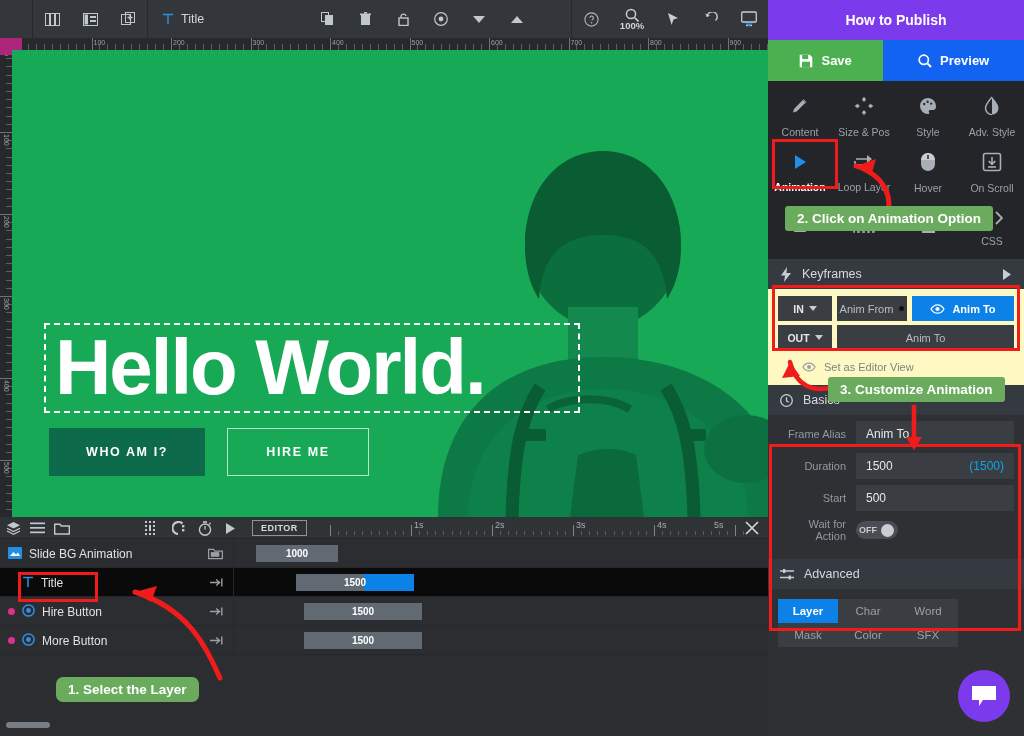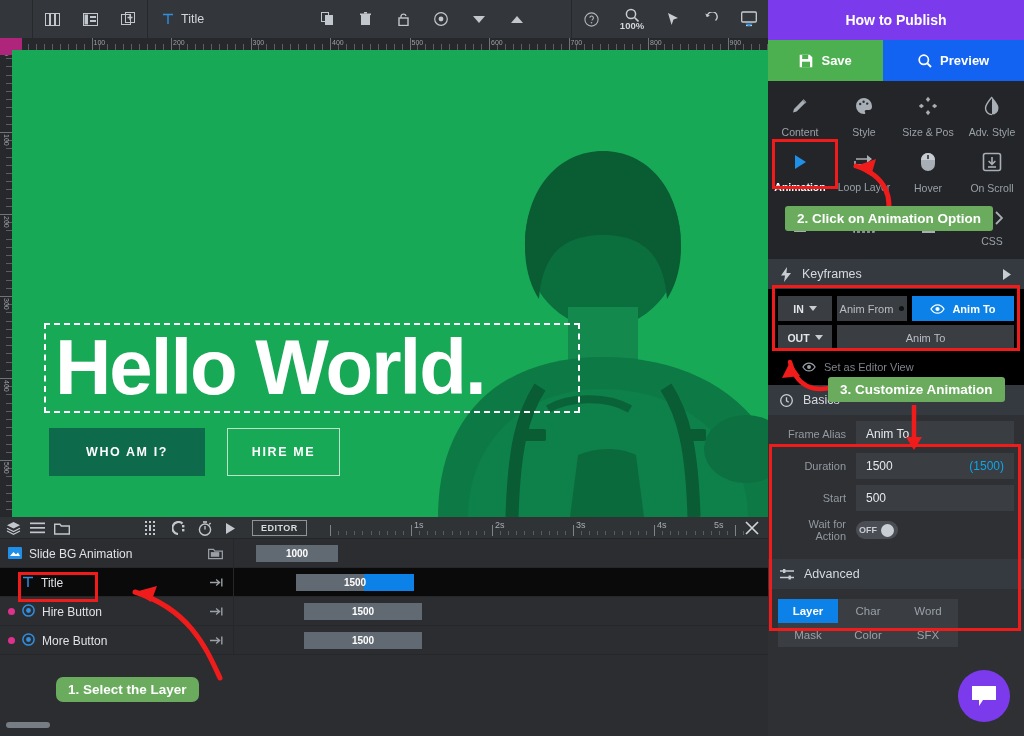--- a/index.html
+++ b/index.html
@@ -41,21 +41,21 @@
   .ruler-origin-v { position:absolute; left:0; top:50px; width:12px; height:5px; background:#b0257c; }
 
   
   .canvas { position:absolute; left:12px; top:50px; width:756px; height:467px;
             background:#18a957; overflow:hidden; }
   .photo { position:absolute; right:-10px; bottom:0; width:350px; height:460px; }
   .slide-btnrow { position:absolute; left:37px; top:378px; display:flex; gap:22px; }
   .btn-solid { width:156px; height:48px; background:#0d6b4c; display:flex; align-items:center;
                justify-content:center; color:#fff; font-size:12.5px; font-weight:bold;
                letter-spacing:1.6px; cursor:pointer; }
-  .btn-outline { width:113px; height:48px; border:1px solid rgba(255,255,255,.7);
+  .btn-outline { width:142px; height:48px; border:1px solid rgba(255,255,255,.7);
                  display:flex; align-items:center; justify-content:center; color:#fff;
                  font-size:12.5px; font-weight:bold; letter-spacing:1.6px; cursor:pointer; }
   .title-sel { position:absolute; left:33px; top:274px; width:534px; height:88px;
                outline:2px dashed #ffffff; outline-offset:-1px; }
   .title-sel .htext { position:absolute; left:10px; top:-2px; color:#fff; font-weight:bold;
                       font-size:78px; line-height:90px; letter-spacing:-2px;
                       font-family:"Liberation Sans", sans-serif; white-space:nowrap; }
 
   
   .timeline { position:absolute; left:0; top:517px; width:768px; height:219px; background:#2b2d30; }
@@ -103,21 +103,21 @@
   .rp-grow { display:flex; }
   .rp-cell { flex:1; height:56px; display:flex; flex-direction:column; align-items:center;
              justify-content:center; gap:6px; cursor:pointer; }
   .rp-cell .lab { color:#9ba1a8; font-size:10.5px; }
   .rp-cell.active .lab { color:#fff; font-weight:bold; }
 
   .rp-sec { height:30px; display:flex; align-items:center; gap:10px; padding-left:12px;
             background:#353940; color:#d6dade; font-size:12.5px; cursor:pointer; }
   .rp-sec .arrow { margin-left:auto; margin-right:12px; }
 
-  .kf-box { background:#000000; padding:7px 10px 9px; }
+  .kf-box { background:#fef9c3; padding:7px 10px 9px; }
   .kf-row { display:flex; gap:5px; margin-bottom:4px; }
   .kf-dd { width:54px; height:25px; background:#3a3d42; color:#e3e6ea; font-size:10.5px;
            font-weight:bold; display:flex; align-items:center; justify-content:center; gap:5px;
            cursor:pointer; }
   .kf-from { flex:1; height:25px; background:#3a3d42; color:#b9bec4; font-size:11px;
              display:flex; align-items:center; justify-content:center; gap:6px; cursor:pointer; }
   .kf-to { width:102px; height:25px; background:#0c82e8; color:#fff; font-size:11px; font-weight:bold;
            display:flex; align-items:center; justify-content:center; gap:7px; cursor:pointer; }
   .kf-out { flex:1; height:25px; background:#3a3d42; color:#b9bec4; font-size:11px;
             display:flex; align-items:center; justify-content:center; cursor:pointer; }
@@ -703,37 +703,37 @@
         <div class="rp-grow">
           <div class="rp-cell">
             <span><svg width="20" height="20" viewBox="0 0 20 20">
                 <path d="M3 16.5l1-3.6L13.6 3.3l2.6 2.6-9.6 9.6z" fill="#a8aeb5"></path>
                 <path d="M13 4l3 3" stroke="#7b8189" stroke-width="1.2"></path>
               </svg></span>
             <span class="lab">Content</span>
           </div>
           <div class="rp-cell">
             <span><svg width="20" height="20" viewBox="0 0 20 20">
-                <path d="M10 2a8 8 0 000 16c1.3 0 1.6-1 1-1.8-.7-1 0-2.2 1.3-2.2H15a3.6 3.6 0 003-3.6C18 5.6 14.4 2 10 2z" fill="#a8aeb5"></path>
-                <circle cx="6.2" cy="8" r="1.2" fill="#2e3034"></circle>
-                <circle cx="9.6" cy="5.8" r="1.2" fill="#2e3034"></circle>
-                <circle cx="13.2" cy="7.6" r="1.2" fill="#2e3034"></circle>
-              </svg></span>
-            <span class="lab">Style</span>
-          </div>
-          <div class="rp-cell">
-            <span><svg width="20" height="20" viewBox="0 0 20 20">
                 <g fill="#a8aeb5">
                   <path d="M10 .8l2.2 2.6L10 6 7.8 3.4z"></path>
                   <path d="M10 14l2.2 2.6L10 19.2 7.8 16.6z"></path>
                   <path d="M.8 10l2.6-2.2L6 10l-2.6 2.2z"></path>
                   <path d="M14 10l2.6-2.2L19.2 10l-2.6 2.2z"></path>
                 </g>
               </svg></span>
             <span class="lab">Size &amp; Pos</span>
+          </div>
+          <div class="rp-cell">
+            <span><svg width="20" height="20" viewBox="0 0 20 20">
+                <path d="M10 2a8 8 0 000 16c1.3 0 1.6-1 1-1.8-.7-1 0-2.2 1.3-2.2H15a3.6 3.6 0 003-3.6C18 5.6 14.4 2 10 2z" fill="#a8aeb5"></path>
+                <circle cx="6.2" cy="8" r="1.2" fill="#2e3034"></circle>
+                <circle cx="9.6" cy="5.8" r="1.2" fill="#2e3034"></circle>
+                <circle cx="13.2" cy="7.6" r="1.2" fill="#2e3034"></circle>
+              </svg></span>
+            <span class="lab">Style</span>
           </div>
           <div class="rp-cell">
             <span><svg width="18" height="20" viewBox="0 0 18 20">
                 <path d="M9 1c4 5 6.5 7.7 6.5 11A6.5 6.5 0 019 18.6V1z" fill="#a8aeb5"></path>
                 <path d="M9 1C5 6 2.5 8.7 2.5 12A6.5 6.5 0 009 18.6" fill="none" stroke="#a8aeb5" stroke-width="1.4"></path>
               </svg></span>
             <span class="lab">Adv. Style</span>
           </div>
         </div>
         <div class="rp-grow">

